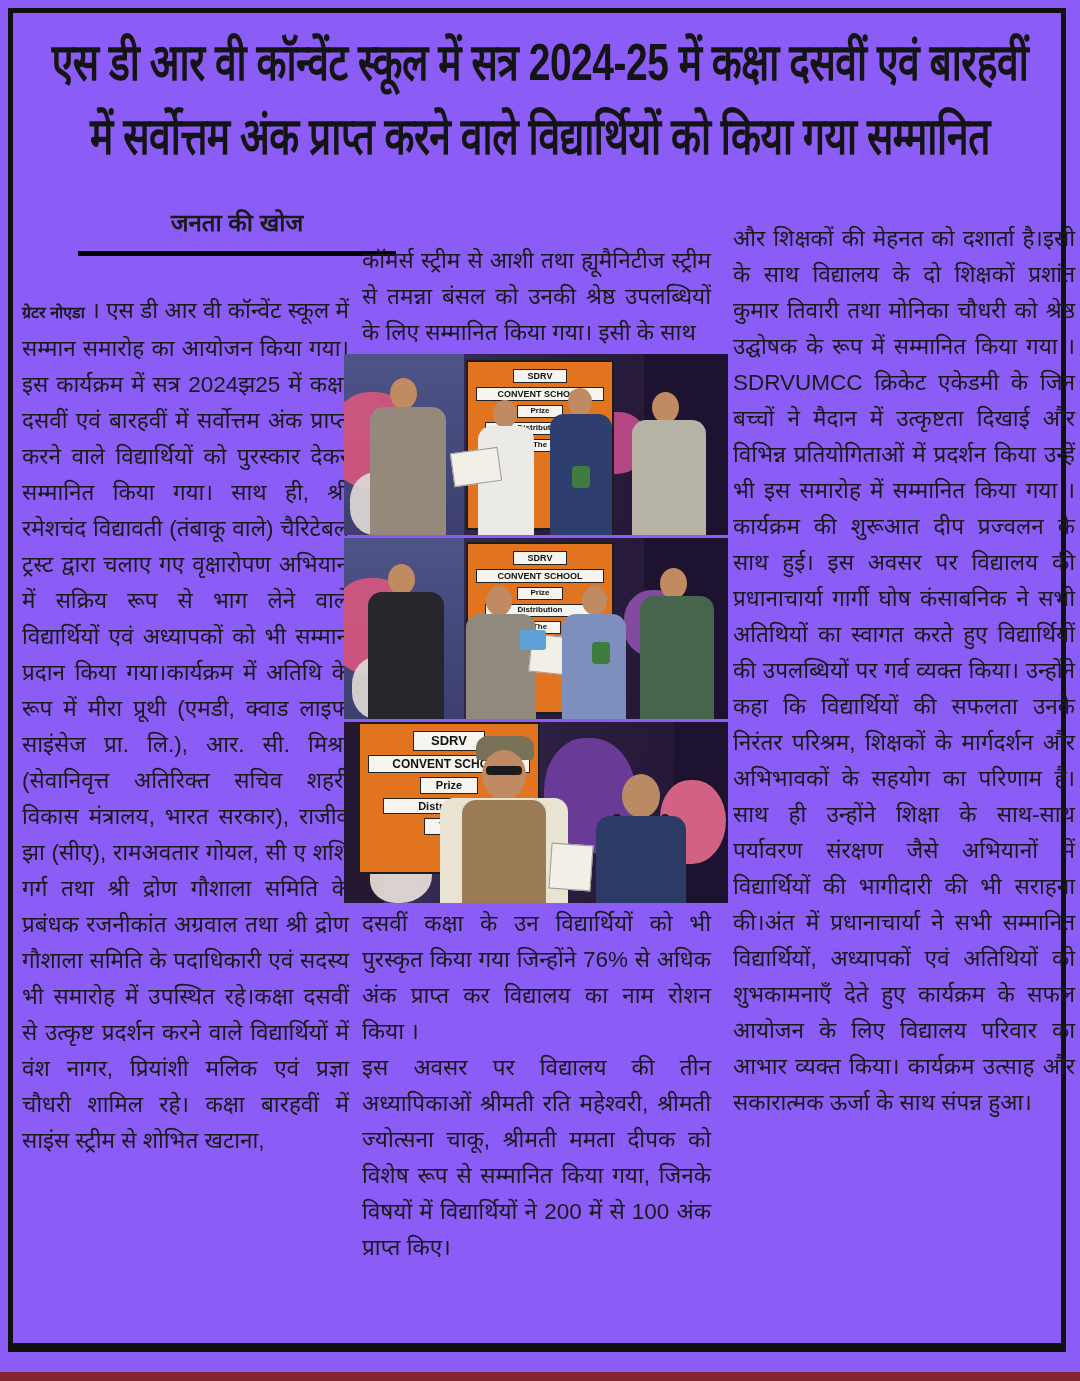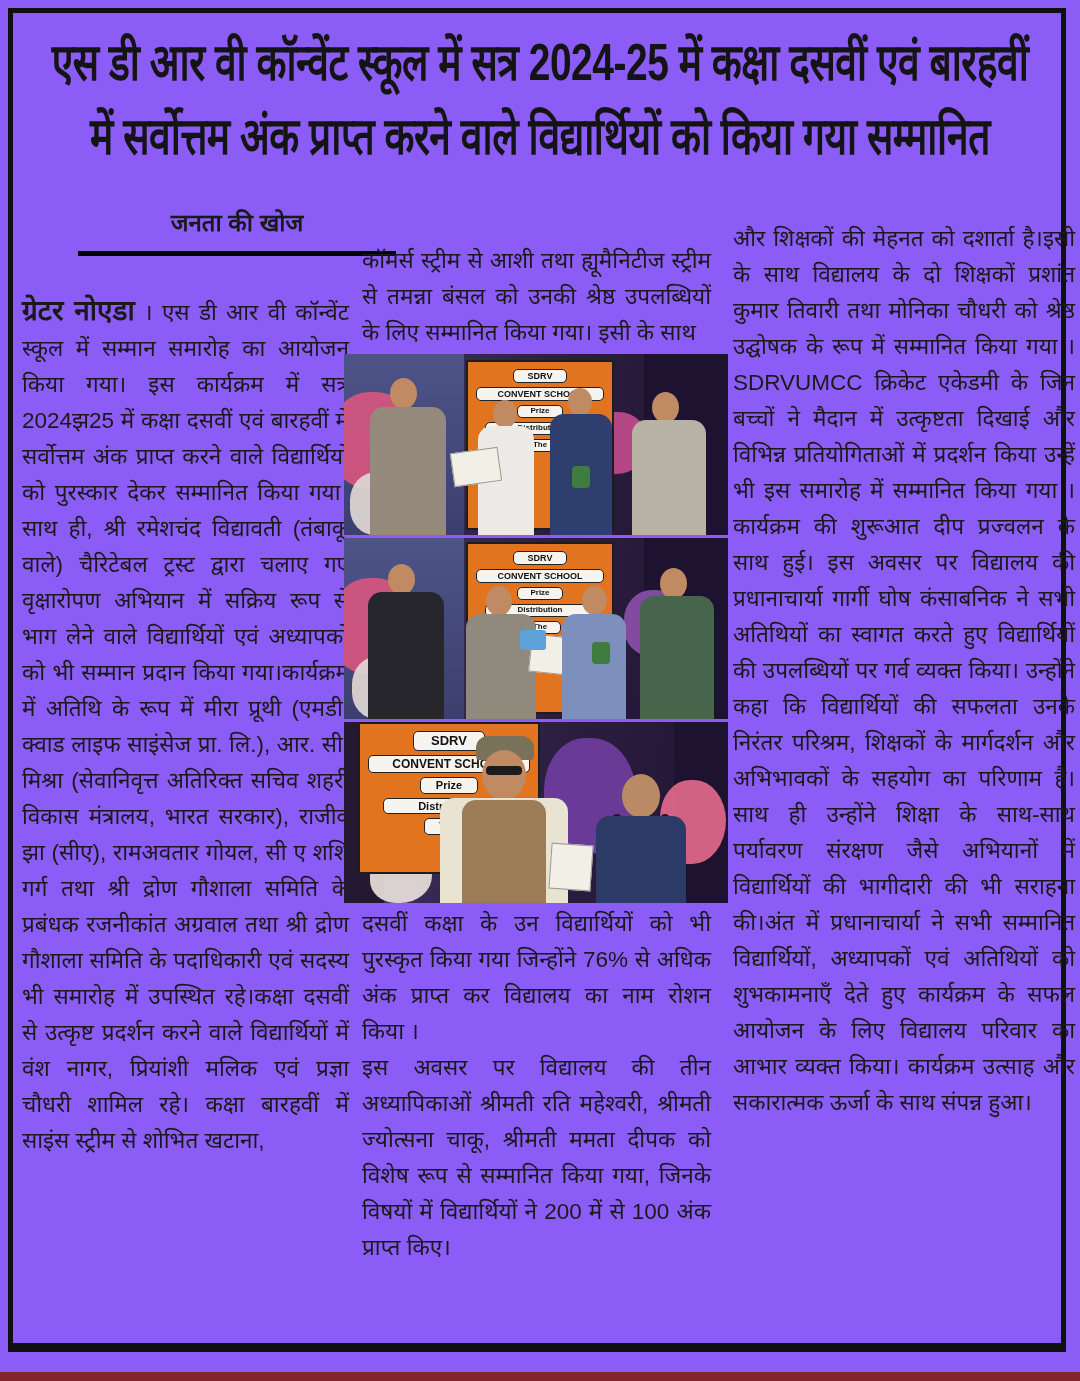--- a/index.html
+++ b/index.html
@@ -16,33 +16,33 @@
   
   #byline{position:absolute;left:78px;top:206px;width:318px;text-align:center;
           font-weight:bold;font-size:24px;line-height:33px;
           border-bottom:5px solid #000000;padding-bottom:12px;}
   
   .col{position:absolute;font-size:22.5px;line-height:36px;text-align:justify;}
   .col p{margin:0;}
   #col1{left:22px;top:293px;width:327px;}
   #col2{left:362px;top:221px;width:349px;margin-top:22px;}
   #col3{left:733px;top:221px;width:342px;}
-  .dateline{font-weight:bold;font-size:28px;}
+  .dateline{font-weight:bold;font-size:16px;}
   
   .photo{position:relative;width:384px;height:181px;margin:3px 0 3px -18px;
          background:linear-gradient(100deg,#45407a 0%,#352a52 28%,#2a1d3e 55%,#231533 100%);
          overflow:hidden;}
   .pp{position:absolute;}
   .head{position:absolute;border-radius:50%;background:#c08a62;}
   .torso{position:absolute;border-radius:14px 14px 0 0;}
   .blob{position:absolute;border-radius:48% 52% 55% 45%;opacity:.92;}
   .banner{position:absolute;background:#e2731f;border:2px solid #1d1d1d;box-sizing:border-box;
           display:flex;flex-direction:column;align-items:center;padding-top:5px;overflow:hidden;}
   .plq{background:#f6f4ee;color:#111;font-weight:bold;text-align:center;
-       border:1px solid #222;border-radius:5px;margin:2px 0;overflow:hidden;
+       border:1px solid #222;border-radius:0;margin:2px 0;overflow:hidden;
        white-space:nowrap;line-height:1.35;}
   .cert{position:absolute;background:#f2efe6;border:1px solid #999;}
 </style>
 </head>
 <body>
 
 <div id="page">
   <div id="frame"></div>
 
   <div id="headline">

